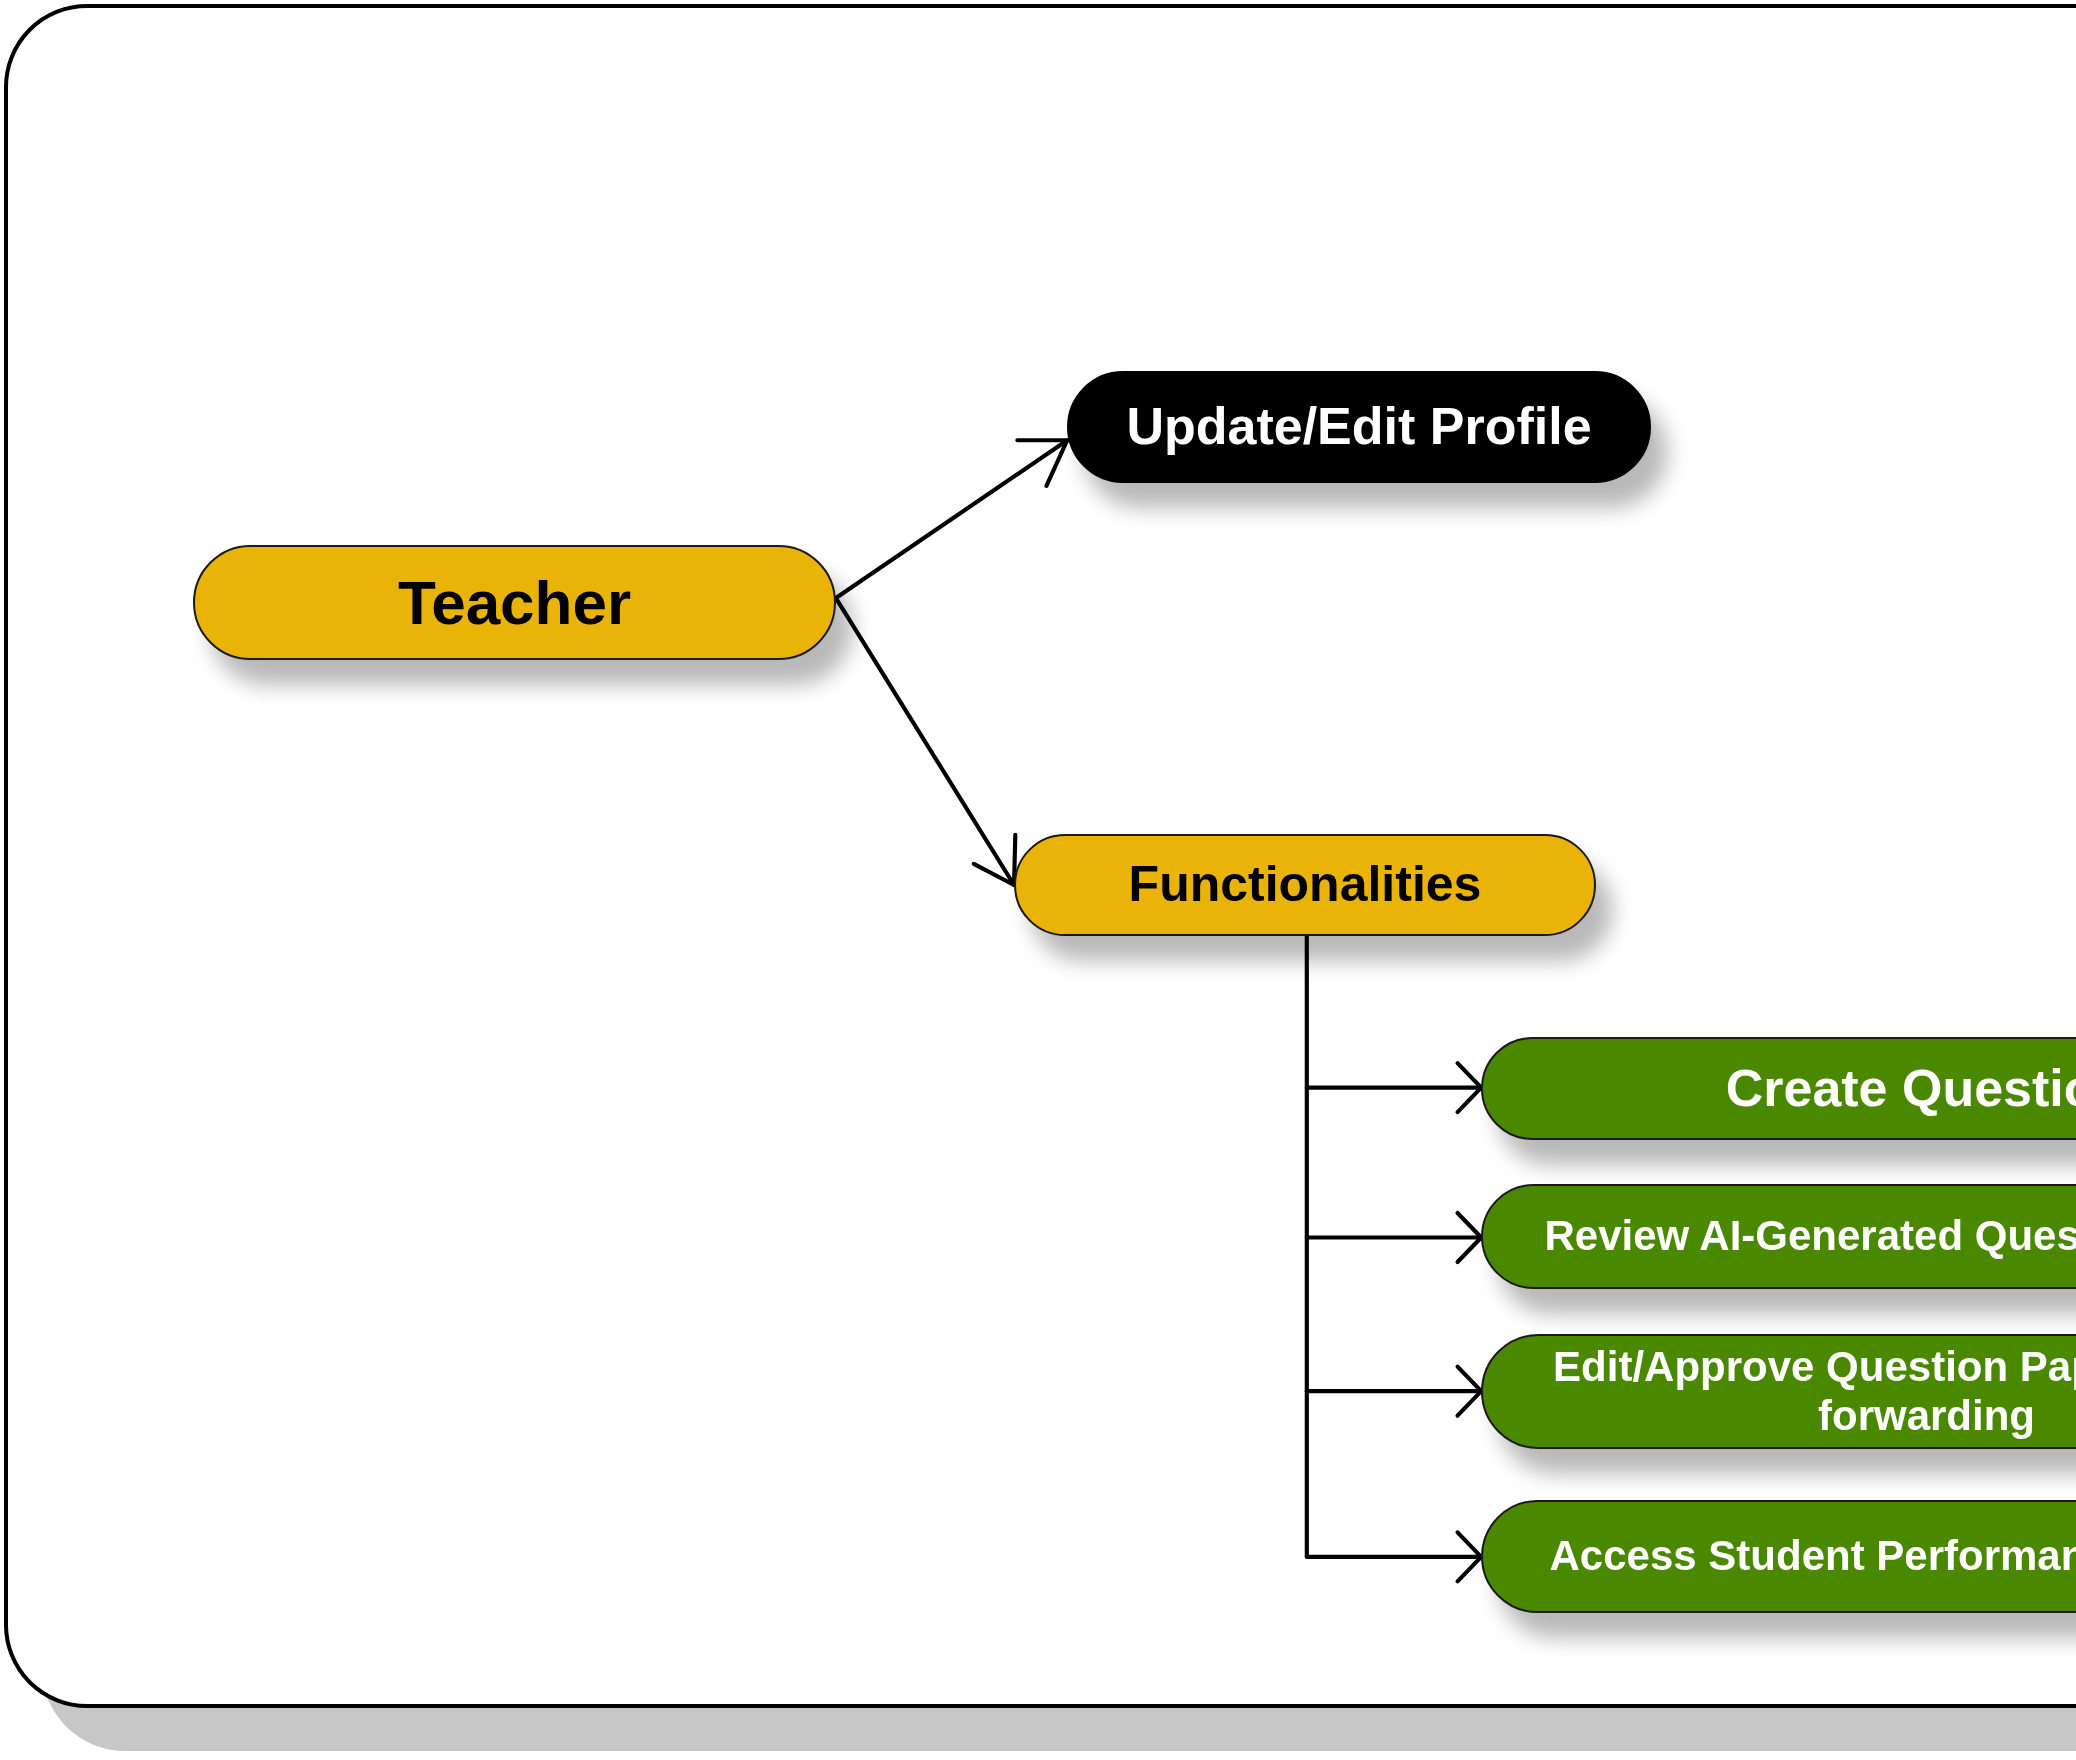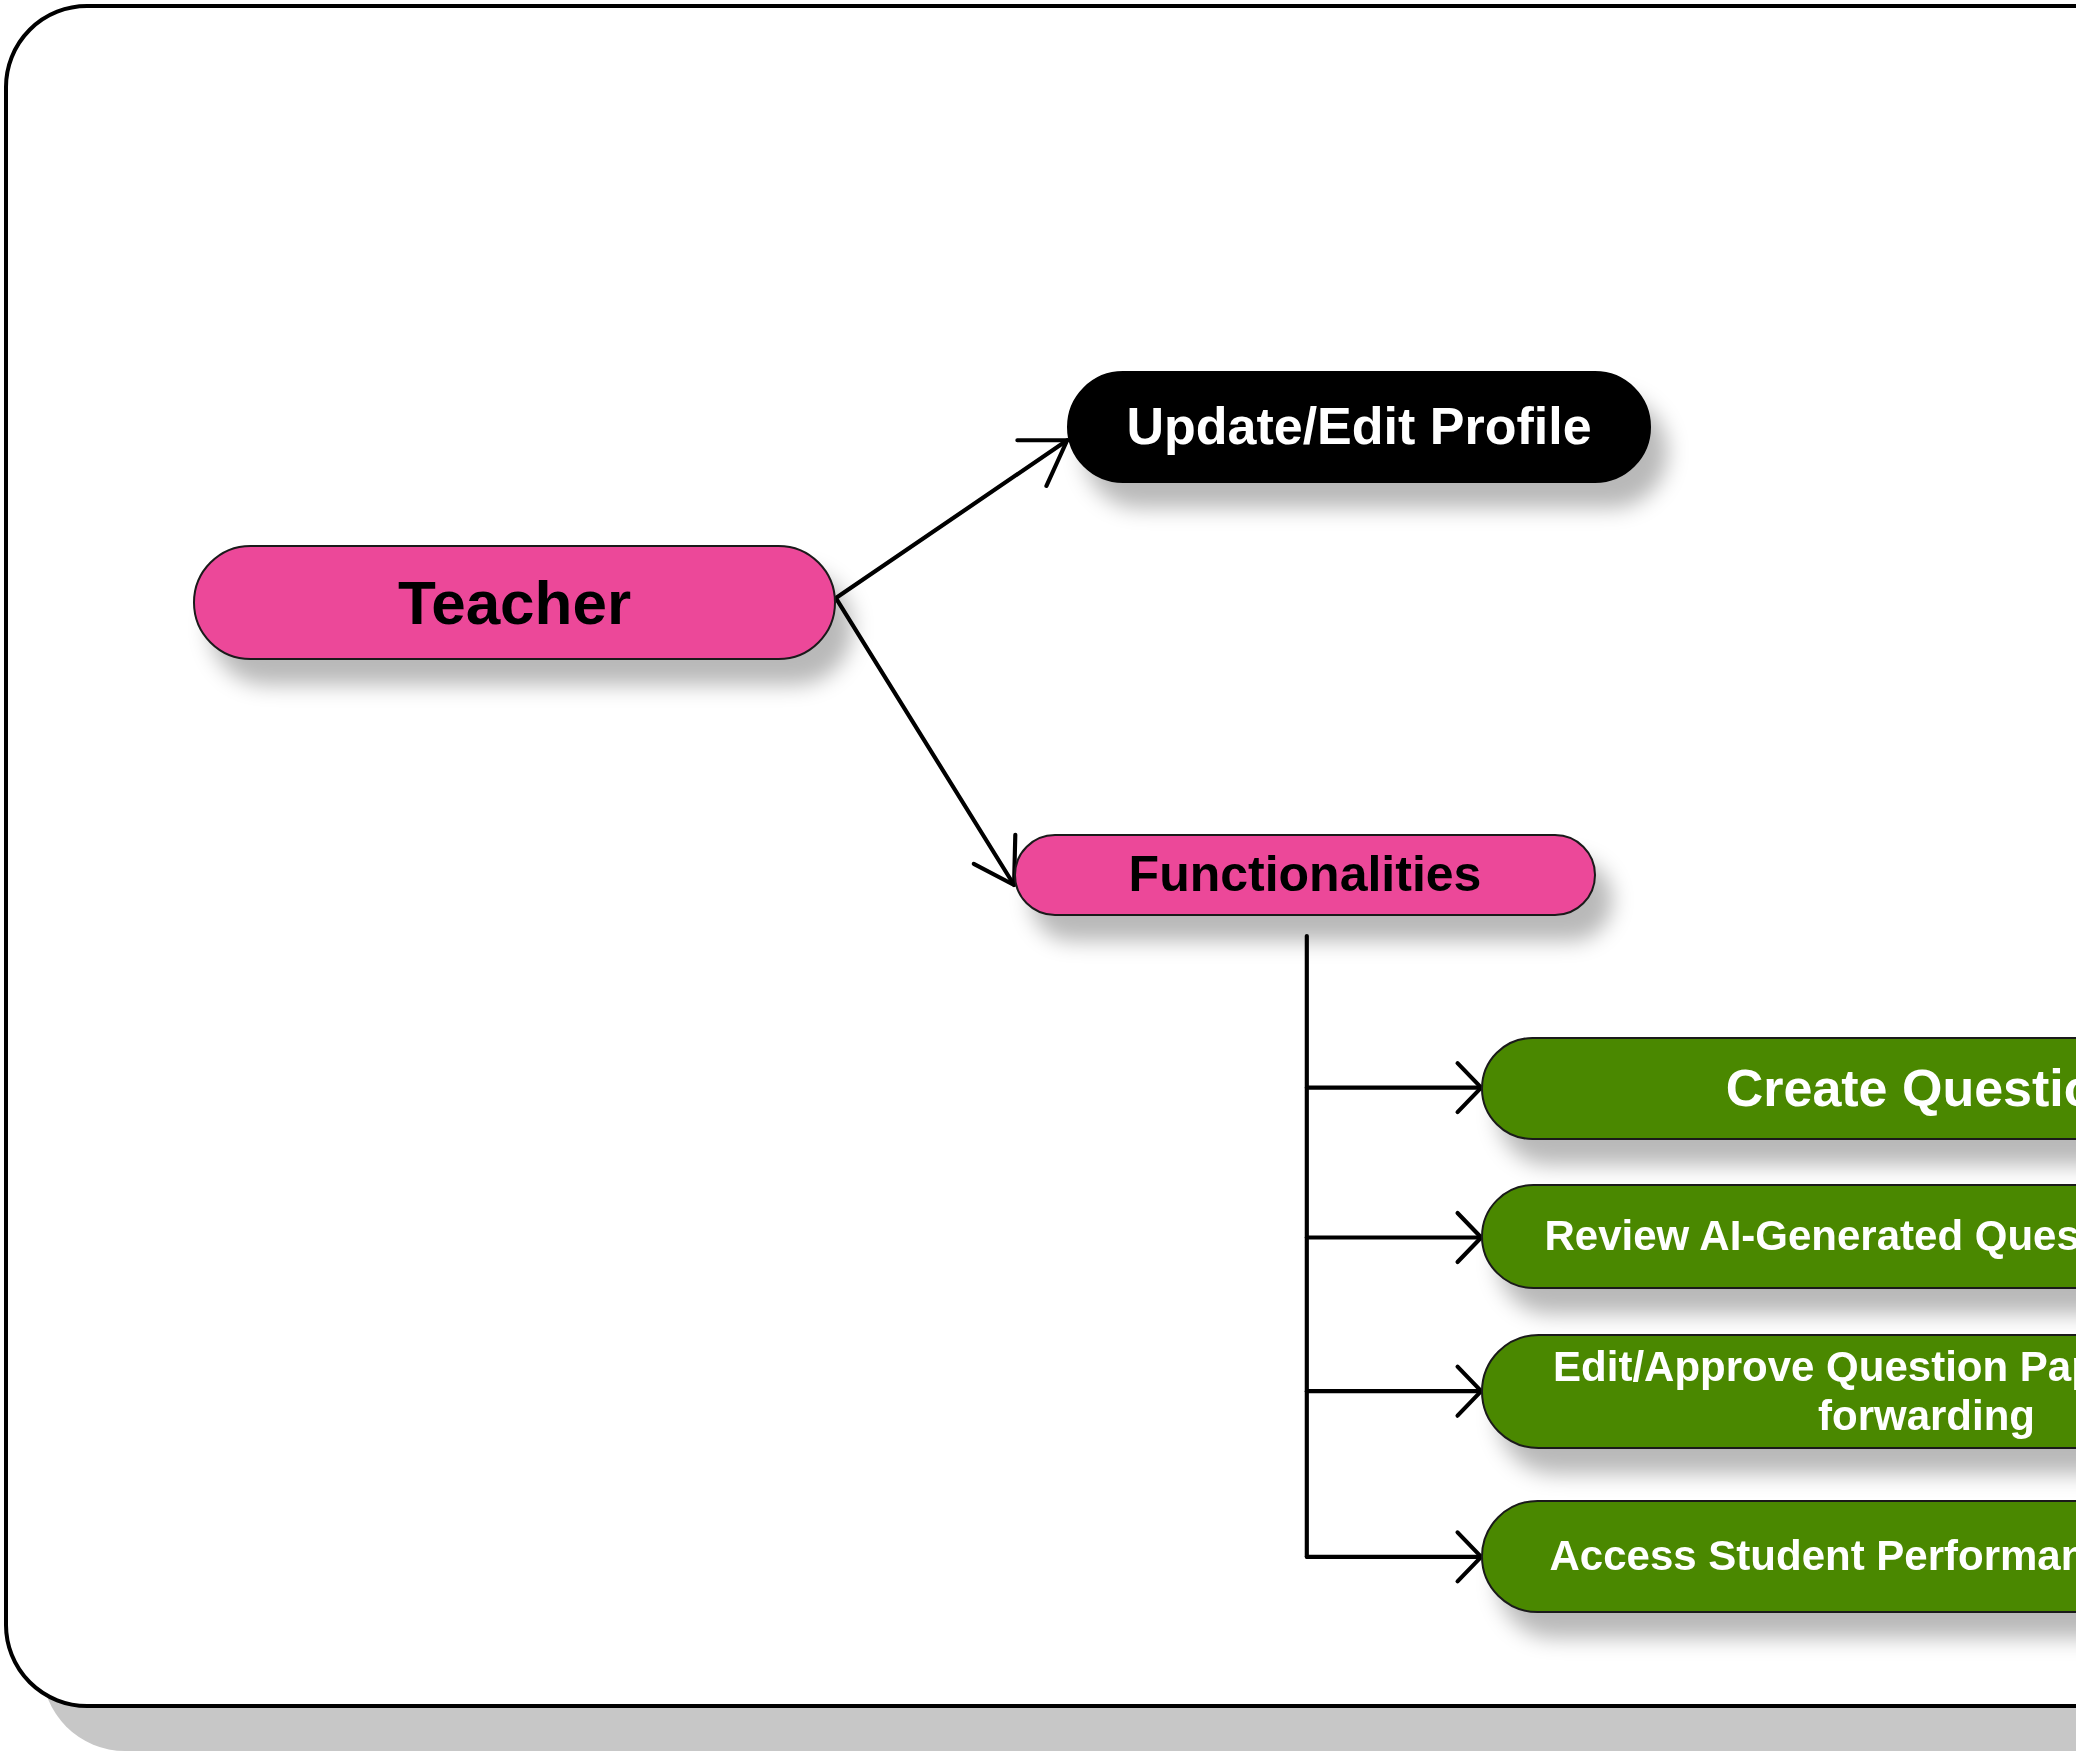--- a/index.html
+++ b/index.html
@@ -1,20 +1,20 @@
 <!DOCTYPE html>
 <html style="font-size:6.6px"><head>
 <meta charset="utf-8">
 <style>
   html, body { margin:0; padding:0; background:#ffffff; }
   body { width:3212px; height:1760px; position:relative; overflow:hidden; font-family:"Liberation Sans", "DejaVu Sans", sans-serif; }
   .frame-shadow { position:absolute; left:42px; top:42px; width:3163px; height:1709px; background:#c7c7c7; border-radius:83px; }
   .frame { position:absolute; left:4.2px; top:4.2px; width:3159px; height:1704px; background:#ffffff; border:4.2px solid #000; border-radius:83px; box-sizing:border-box; }
   .node { position:absolute; box-sizing:border-box; border:2.1px solid #1a1a1a; border-radius:58px; display:flex; align-items:center; justify-content:center; text-align:center; font-weight:bold; box-shadow: 16.6px 25px 21px rgba(0,0,0,0.28); line-height:1.15; }
-  .orange { background:#ec4899; color:#000; }
+  .orange { background:#eab308; color:#000; }
   .black { background:#000; color:#fff; }
   .green { background:#4a8800; color:#fff; }
   svg.edges { position:absolute; left:0; top:0; }
 </style>
 </head>
 <body>
 
 <div class="frame-shadow"></div>
 <div class="frame"></div>
 
@@ -41,21 +41,21 @@
 </svg>
 
 <div class="node orange" style="left:193px; top:545px; width:643px; height:115px; font-size:62px;">
   <span>Teacher</span>
 </div>
 
 <div class="node black" style="left:1067px; top:371px; width:584px; height:112px; font-size:52px; border-color:#000;">
   <span>Update/Edit Profile</span>
 </div>
 
-<div class="node orange" style="left:1014px; top:834px; width:582px; height:82px; font-size:50px;">
+<div class="node orange" style="left:1014px; top:834px; width:582px; height:102px; font-size:50px;">
   <span>Functionalities</span>
 </div>
 
 <div class="node green" style="left:1481px; top:1037px; width:891px; height:103px; font-size:52px;">
   <span>Create Question</span>
 </div>
 
 <div class="node green" style="left:1481px; top:1184px; width:891px; height:105px; font-size:42px;">
   <span>Review AI-Generated Question Papers</span>
 </div>

